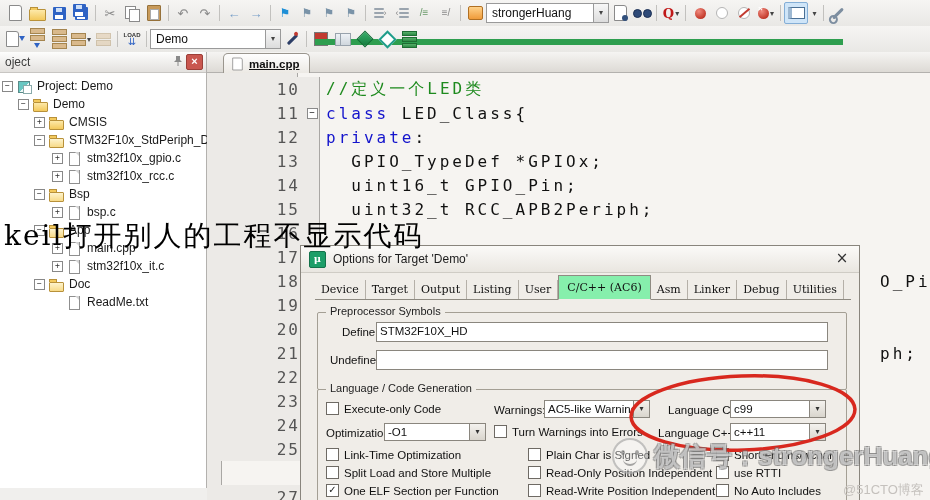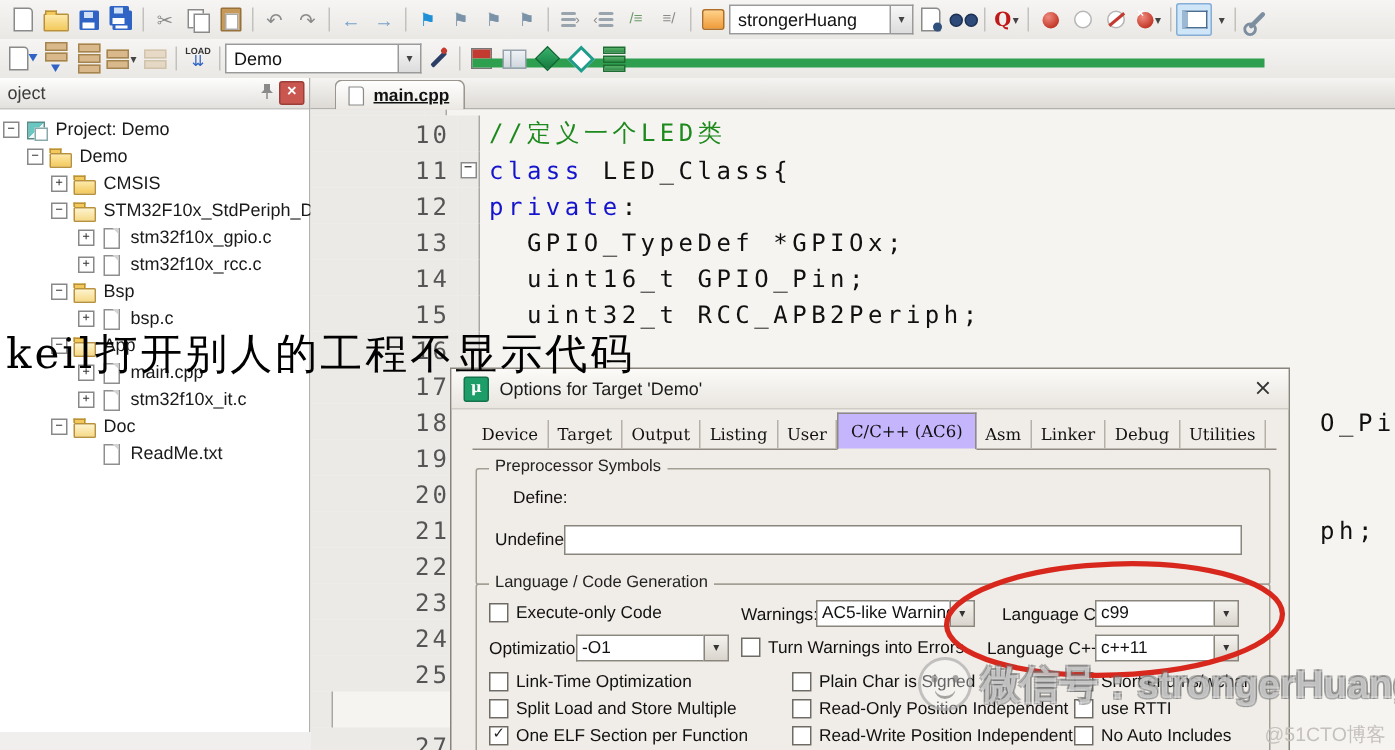--- a/index.html
+++ b/index.html
@@ -93,21 +93,21 @@
   .cmt{color:#1e8a1e}.kw{color:#1414cc}.pln{color:#101010}
   .frag{position:absolute;left:560px;color:#101010;}
   
   .dialog{position:absolute;left:300px;top:245px;width:558px;height:255px;background:#f0ede8;border:1px solid #89857d;z-index:5;overflow:hidden;}
   .dtitle{height:26px;display:flex;align-items:center;padding:0 8px;gap:7px;background:linear-gradient(#fbfaf8,#e9e6e0);border-bottom:1px solid #cfccc5;}
   .dicon{width:15px;height:15px;background:#1d9e68;border:1px solid #14734b;border-radius:2px;color:#fff;font:bold 10px/14px "DejaVu Serif",serif;text-align:center;flex:none;}
   .dtext{font-size:12px;color:#1b1b1b;flex:1;}
   .dclose{width:18px;height:16px;text-align:center;font:15px/15px "DejaVu Sans",sans-serif;color:#333;}
   .dtabs{position:absolute;left:14px;right:8px;top:32px;height:21px;display:flex;align-items:flex-end;border-bottom:1px solid #8f8b82;}
   .dtab{font:11px "DejaVu Serif",serif;color:#111;padding:3px 6px;border-right:1px solid #b5b0a8;white-space:nowrap;}
-  .dtab.active{background:#c4b5fd;border:1px solid #8f8b82;border-bottom:1px solid #f0ede8;margin-bottom:-1px;padding:5px 8px;}
+  .dtab.active{background:#86efac;border:1px solid #8f8b82;border-bottom:1px solid #f0ede8;margin-bottom:-1px;padding:5px 8px;}
   .group{position:absolute;border:1px solid #a49f94;border-radius:2px;}
   .glabel{position:absolute;top:-8px;left:8px;background:#f0ede8;padding:0 4px;font-size:11px;color:#222;white-space:nowrap;}
   .g1{left:16px;top:66px;width:528px;height:76px;}
   .g2{left:16px;top:143px;width:528px;height:127px;}
   .flabel{position:absolute;font-size:11.5px;color:#111;white-space:nowrap;}
   .tfield{position:absolute;background:#fff;border:1px solid #8a867e;height:16px;font-size:11.5px;color:#111;padding:1px 3px;line-height:15px;overflow:hidden;}
   .cb{position:absolute;display:flex;align-items:flex-end;gap:5px;white-space:nowrap;}
   .cbx{width:11px;height:11px;background:#fff;border:1px solid #6e6a64;flex:none;font:bold 10px/10px "DejaVu Sans",sans-serif;text-align:center;color:#222;font-style:normal;}
   .cbl{font-size:11.5px;color:#111;}
   .dcombo{position:absolute;height:18px;display:flex;}
@@ -532,20 +532,21 @@
       <span class="dtab active">C/C++ (AC6)</span>
       <span class="dtab">Asm</span>
       <span class="dtab">Linker</span>
       <span class="dtab">Debug</span>
       <span class="dtab">Utilities</span>
     </div>
 
     <div class="group g1">
       <span class="glabel">Preprocessor Symbols</span>
       <span class="flabel" style="left:24px;top:13px">Define:</span>
+      <div class="tfield" style="left:58px;top:9px;width:444px"><span>STM32F10X_HD</span></div>
       <span class="flabel" style="left:12px;top:41px">Undefine:</span>
       <div class="tfield" style="left:58px;top:37px;width:444px"><span></span></div>
     </div>
 
     <div class="group g2">
       <span class="glabel">Language / Code Generation</span>
 
       <label class="cb" style="left:8px;top:12px">
           <i class="cbx"></i>
           <span class="cbl">Execute-only Code</span>

